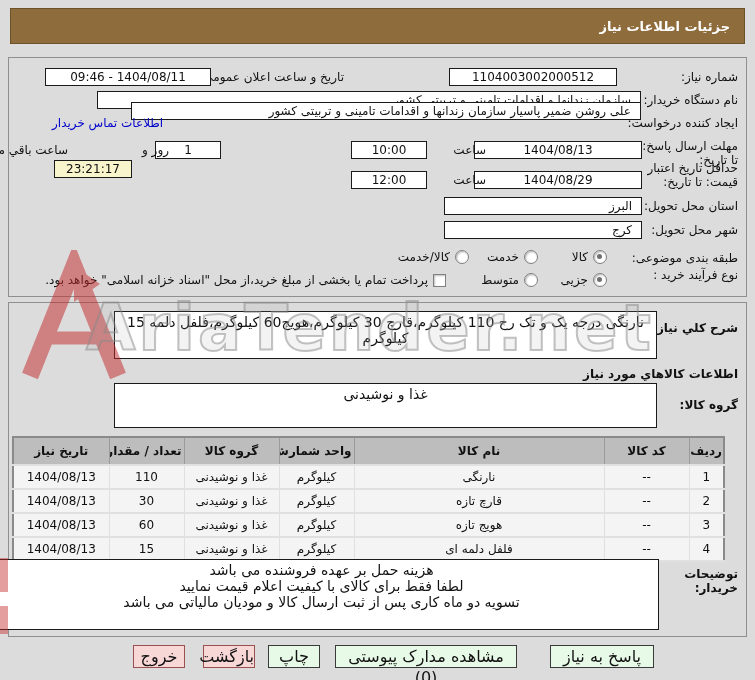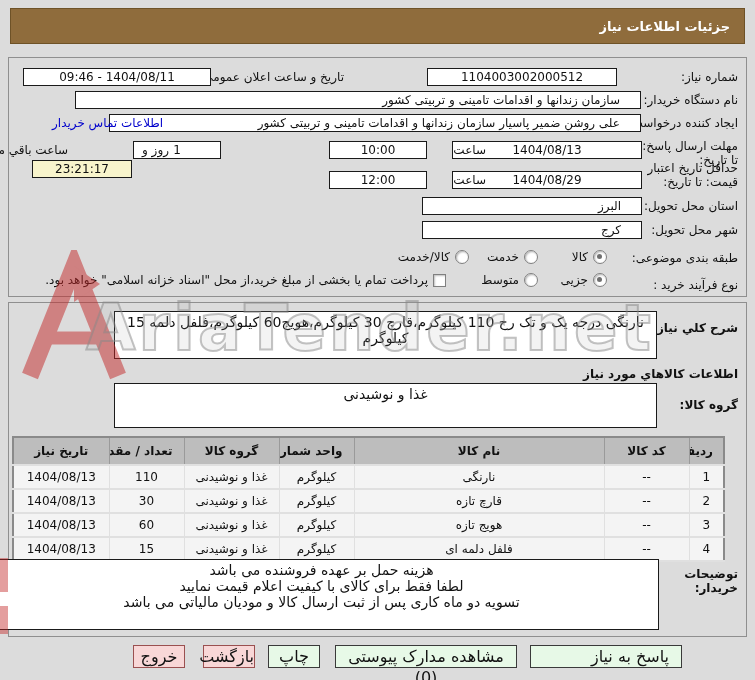--- a/index.html
+++ b/index.html
@@ -11,38 +11,38 @@
 
   .panel{position:absolute;right:8px;left:8px;border:1px solid #8f8f8f;box-sizing:border-box;}
   .panel1{top:57px;height:240px;}
   .panel2{top:302px;height:335px;}
 
   .lbl{position:absolute;white-space:nowrap;line-height:18px;}
   .lbl-w{white-space:normal;line-height:14px;text-align:right;}
   .lbl-b{font-weight:bold;}
 
   .fld{position:absolute;background:#fff;border:1px solid #1a1a1a;height:16px;line-height:16px;
-       padding:0 20px;text-align:right;overflow:hidden;white-space:nowrap;box-sizing:content-box;font-size:12px;}
+       padding:0 9px;text-align:right;overflow:hidden;white-space:nowrap;box-sizing:content-box;font-size:12px;}
   .fld-c{text-align:center;}
   .fld-y{background:#F8F4CC;}
 
   .link{position:absolute;color:#0000CC;white-space:nowrap;line-height:18px;cursor:pointer;}
 
   .pair{position:absolute;display:inline-flex;align-items:center;gap:5px;height:16px;}
   .radio{width:12px;height:12px;border-radius:50%;background:#fff;border:1px solid #808080;
          box-shadow:inset 1px 1px 2px rgba(0,0,0,.3);position:relative;flex:0 0 auto;}
   .radio.on::after{content:"";position:absolute;left:3px;top:3px;width:5px;height:5px;border-radius:50%;background:#6f6f6f;}
   .check{width:11px;height:11px;background:#fff;border:1px solid #808080;box-shadow:inset 1px 1px 2px rgba(0,0,0,.25);flex:0 0 auto;}
 
   .ta{position:absolute;background:#fff;border:1px solid #1a1a1a;padding:2px 4px;text-align:center;
       overflow:hidden;white-space:pre-line;line-height:16px;box-sizing:border-box;font-size:14px;}
 
   .gtable{position:absolute;top:133px;right:21px;width:711px;border-collapse:collapse;table-layout:fixed;
           font-size:12px;background:#E6E6E6;border:2px solid #8a8a8a;}
-  .gtable th{background:#BDBDBD;font-weight:bold;height:26px;border:1px solid #9a9a9a;padding:0 11px;overflow:hidden;white-space:nowrap;}
+  .gtable th{background:#BDBDBD;font-weight:bold;height:26px;border:1px solid #9a9a9a;padding:0 2px;overflow:hidden;white-space:nowrap;}
   .gtable td{background:#F4F4F4;height:22px;text-align:center;border:2px solid #E0E0E0;border-width:2px 1px;padding:0 2px;overflow:hidden;white-space:nowrap;}
 
   .btn{position:absolute;top:645px;height:21px;line-height:21px;text-align:center;font-size:16px;cursor:pointer;}
   .btn-green{background:#E7F9E7;border:1px solid #3a3a3a;}
   .btn-pink{background:#F8D7D7;border:1px solid #9a5050;}
 
   .watermark{position:absolute;inset:0;pointer-events:none;z-index:40;}
   .wm-text{position:absolute;left:86px;top:291px;direction:ltr;font-weight:bold;font-size:64px;letter-spacing:3px;
            color:rgba(160,160,160,0.12);-webkit-text-stroke:2px rgba(135,135,135,0.5);font-family:"DejaVu Sans",sans-serif;}
   .wm-logo{position:absolute;left:16px;top:250px;opacity:.5;}
@@ -59,21 +59,21 @@
 
     <span class="lbl" style="top:10px;right:8px;">شماره نیاز:</span>
     <div class="fld fld-c" style="top:10px;right:129px;width:148px;">1104003002000512</div>
     <span class="lbl" style="top:10px;right:402px;">تاریخ و ساعت اعلان عمومی:</span>
     <div class="fld fld-c" style="top:10px;right:535px;width:146px;">1404/08/11 - 09:46</div>
 
     <span class="lbl" style="top:33px;right:8px;">نام دستگاه خریدار:</span>
     <div class="fld" style="top:33px;right:105px;width:524px;">سازمان زندانها و اقدامات تامینی و تربیتی کشور</div>
 
     <span class="lbl" style="top:56px;right:8px;">ایجاد کننده درخواست:</span>
-    <div class="fld" style="top:56px;right:105px;width:490px;">علی روشن ضمیر پاسیار سازمان زندانها و اقدامات تامینی و تربیتی کشور</div>
+    <div class="fld" style="top:44px;right:105px;width:490px;">علی روشن ضمیر پاسیار سازمان زندانها و اقدامات تامینی و تربیتی کشور</div>
     <span class="link" style="top:56px;left:43px;">اطلاعات تماس خریدار</span>
 
     <span class="lbl lbl-w" style="top:81px;right:8px;width:100px;">مهلت ارسال پاسخ: تا تاریخ:</span>
     <div class="fld fld-c" style="top:83px;right:104px;width:148px;">1404/08/13</div>
     <span class="lbl" style="top:83px;right:260px;">ساعت</span>
     <div class="fld fld-c" style="top:83px;right:319px;width:56px;">10:00</div>
     <div class="fld fld-c" style="top:83px;right:525px;width:46px;">1</div>
     <span class="lbl" style="top:83px;right:577px;">روز و</span>
     <div class="fld fld-c fld-y" style="top:83px;right:614px;width:58px;margin-top:19px;">23:21:17</div>
     <span class="lbl" style="top:83px;right:678px;">ساعت باقي مانده</span>
@@ -96,21 +96,21 @@
     </span>
     <span class="pair" style="top:191px;right:208px;">
       <span class="radio"></span>
       <span>خدمت</span>
     </span>
     <span class="pair" style="top:191px;right:277px;">
       <span class="radio"></span>
       <span>کالا/خدمت</span>
     </span>
 
-    <span class="lbl" style="top:218px;right:8px;margin-left:28px;">نوع فرآیند خرید :</span>
+    <span class="lbl" style="top:208px;right:8px;margin-left:28px;">نوع فرآیند خرید :</span>
     <span class="pair" style="top:214px;right:139px;">
       <span class="radio on"></span>
       <span>جزیی</span>
     </span>
     <span class="pair" style="top:214px;right:208px;">
       <span class="radio"></span>
       <span>متوسط</span>
     </span>
     <span class="pair" style="top:214px;right:300px;">
       <span class="check"></span>
@@ -188,21 +188,21 @@
           </tr>
         </tbody>
     </table>
 
     <span class="lbl lbl-b lbl-w" style="top:264px;right:8px;width:72px;">توضیحات خریدار:</span>
     <div class="ta" style="top:256px;right:87px;width:675px;height:71px;">هزینه حمل بر عهده فروشنده می باشد
 لطفا فقط برای کالای با کیفیت اعلام قیمت نمایید
 تسویه دو ماه کاری پس از ثبت ارسال کالا و مودیان مالیاتی می باشد</div>
   </div>
 
-  <div class="btn btn-green" style="left:530px;width:102px;padding-left:48px;">پاسخ به نیاز</div>
+  <div class="btn btn-green" style="left:550px;width:102px;">پاسخ به نیاز</div>
   <div class="btn btn-green" style="left:335px;width:180px;">مشاهده مدارک پیوستی (0)</div>
   <div class="btn btn-green" style="left:268px;width:50px;">چاپ</div>
   <div class="btn btn-pink" style="left:203px;width:50px;">بازگشت</div>
   <div class="btn btn-pink" style="left:133px;width:50px;">خروج</div>
 
   <div class="watermark">
     <svg class="wm-logo" width="120" height="140" viewBox="0 0 120 140">
       <path d="M14 126 L58 16 L102 126" fill="none" stroke="#C32828" stroke-width="17"></path>
       <path d="M34 88 L84 88" stroke="#C32828" stroke-width="13"></path>
       <path d="M58 16 L84 34 L58 52 Z" fill="#C32828"></path>

